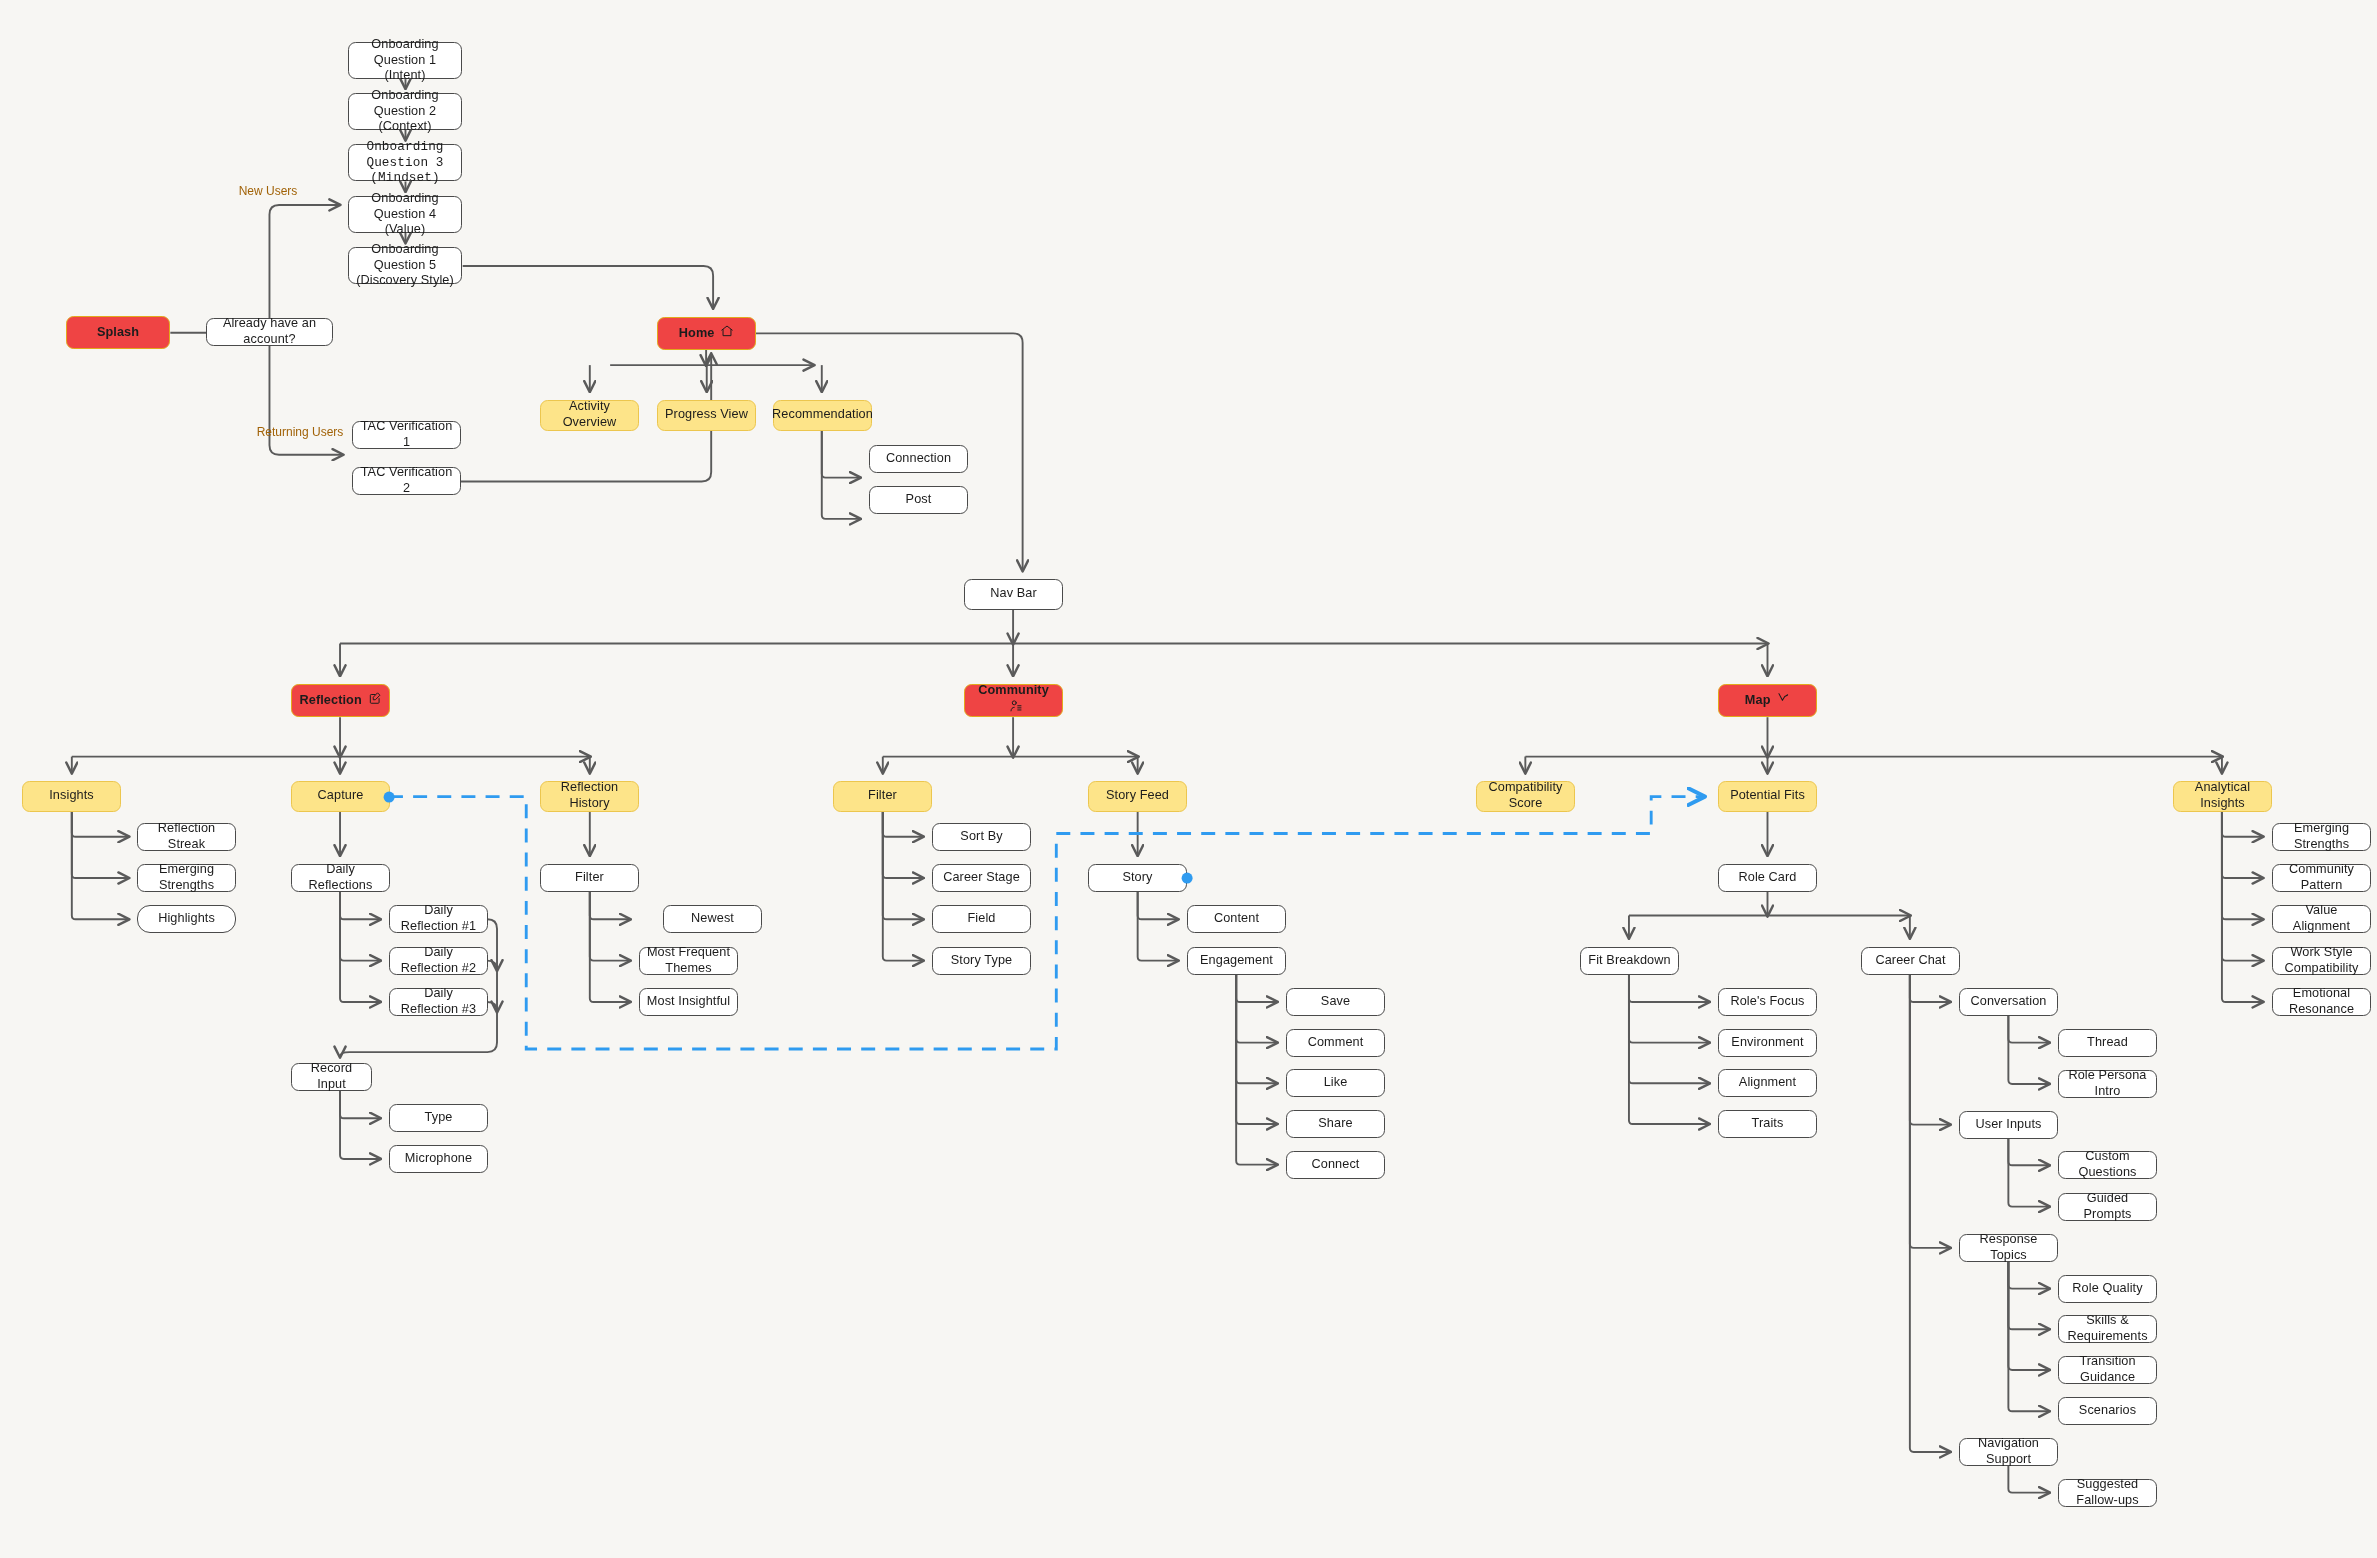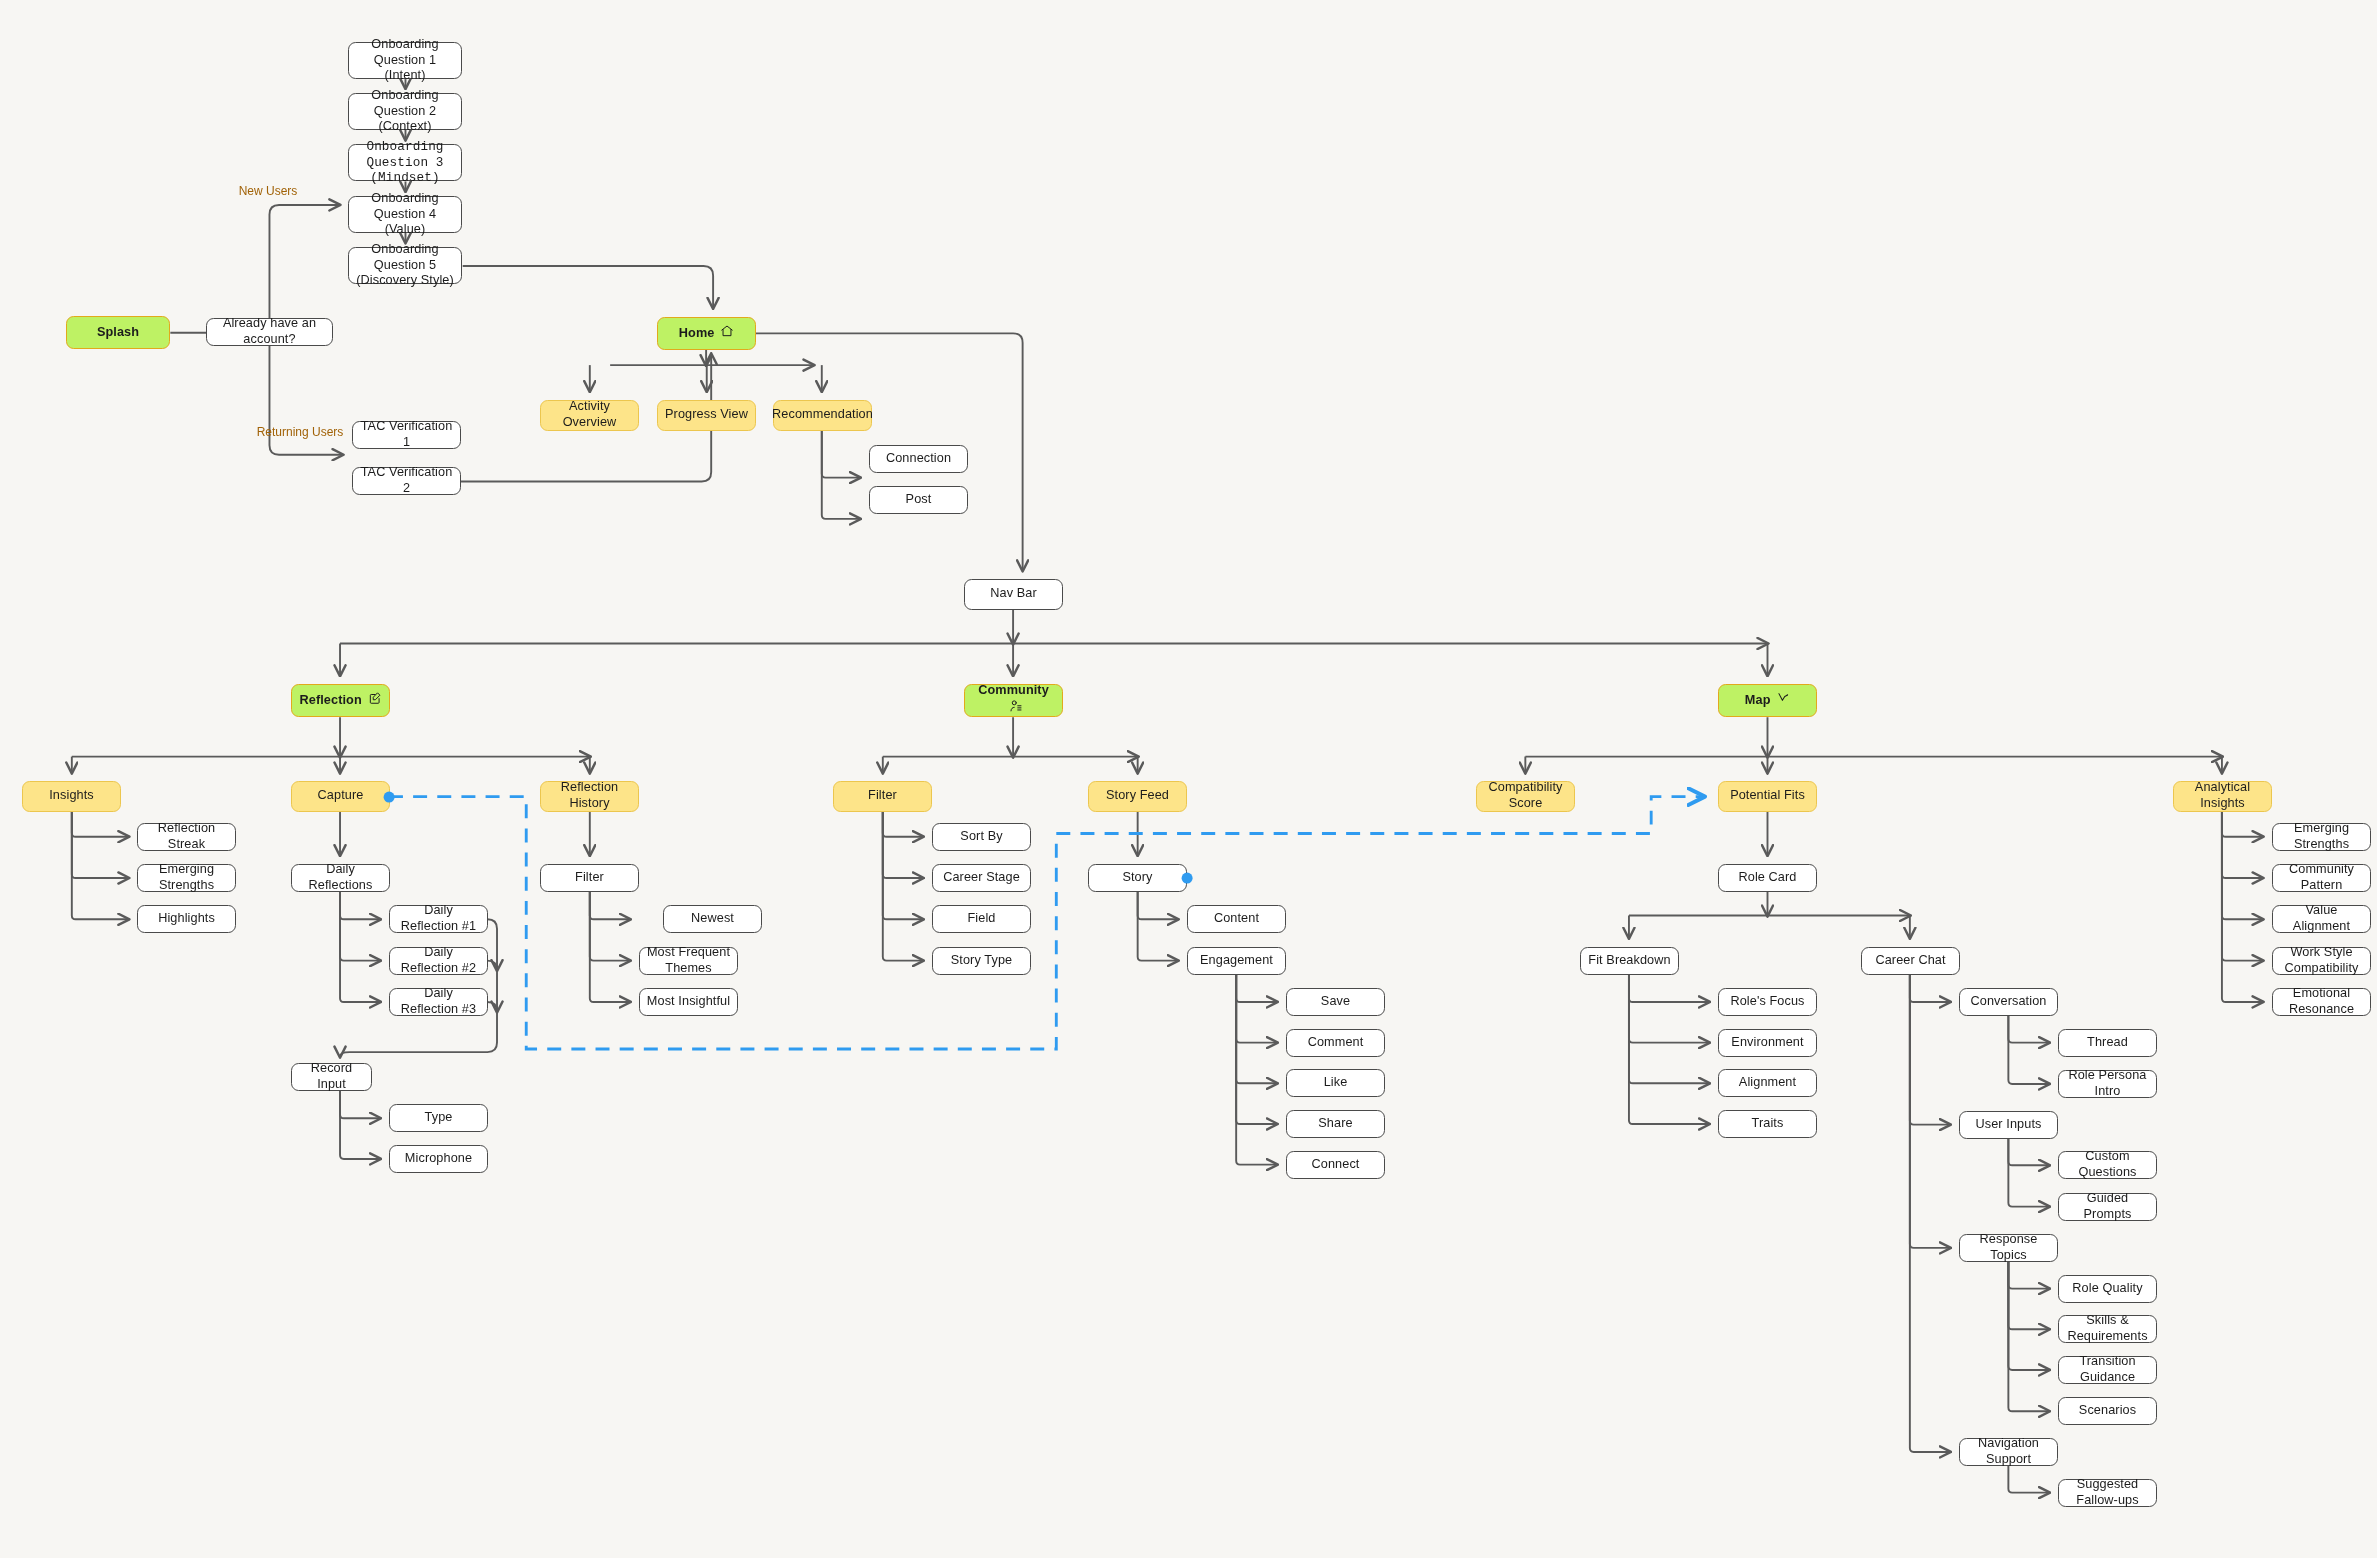--- a/index.html
+++ b/index.html
@@ -4,21 +4,21 @@
 <title>App Flow Diagram</title>
 <style>
   html,body{margin:0;padding:0;background:#f7f6f3;}
   body{font-family:"Liberation Sans","DejaVu Sans",sans-serif;}
   #canvas{position:relative;width:2377px;height:1559px;background:#f7f6f3;overflow:hidden;}
   #edges{position:absolute;inset:0;width:2377px;height:1559px;pointer-events:none;}
   .node{position:absolute;box-sizing:border-box;display:flex;align-items:center;justify-content:center;
         border-radius:7.6px;text-align:center;line-height:1.25;color:#1c1c1c;
         font-size:12.7px;letter-spacing:0.1px;padding:2.5px 6.4px;}
   .node.plain{background:#ffffff;border:1.6px solid #4a4a4a;}
-  .node.primary{background:#bef264;border:1.6px solid #e2a91c;font-weight:600;}
+  .node.primary{background:#ef4444;border:1.6px solid #e2a91c;font-weight:600;}
   .node.secondary{background:#fde489;border:1.6px solid #ecc64e;font-weight:500;}
   .node .lbl{display:block;}
   .node .ico{display:inline-block;vertical-align:middle;margin-left:5.7px;}
   .edge-label{position:absolute;font-size:12px;color:#a16207;white-space:nowrap;
               transform:translate(-50%,-50%);}
   .anchor-dot{position:absolute;width:10.8px;height:10.8px;border-radius:50%;background:#2f9bf0;
               transform:translate(-50%,-50%);}
   svg .solid{fill:none;stroke:#5a5a5a;stroke-width:3;}
   svg .dash{fill:none;stroke:#2f9bf0;stroke-width:4.5;stroke-dasharray:22 16;stroke-linecap:butt;}
 </style>
@@ -266,21 +266,21 @@
       <div class="node plain" style="left: 137px; top: 823px; width: 99px; height: 28px;">
         <div>
           <span class="lbl">Reflection Streak</span>
         </div>
       </div>
       <div class="node plain" style="left: 137px; top: 864px; width: 99px; height: 28px;">
         <div>
           <span class="lbl">Emerging Strengths</span>
         </div>
       </div>
-      <div class="node plain" style="left: 137px; top: 905px; width: 99px; height: 28px;">
+      <div class="node plain" style="left: 137px; top: 905px; width: 99px; height: 28px; border-radius: 13px;">
         <div>
           <span class="lbl">Highlights</span>
         </div>
       </div>
       <div class="node plain" style="left: 291px; top: 864px; width: 99px; height: 28px;">
         <div>
           <span class="lbl">Daily Reflections</span>
         </div>
       </div>
       <div class="node plain" style="left: 389px; top: 905px; width: 99px; height: 28px;">

